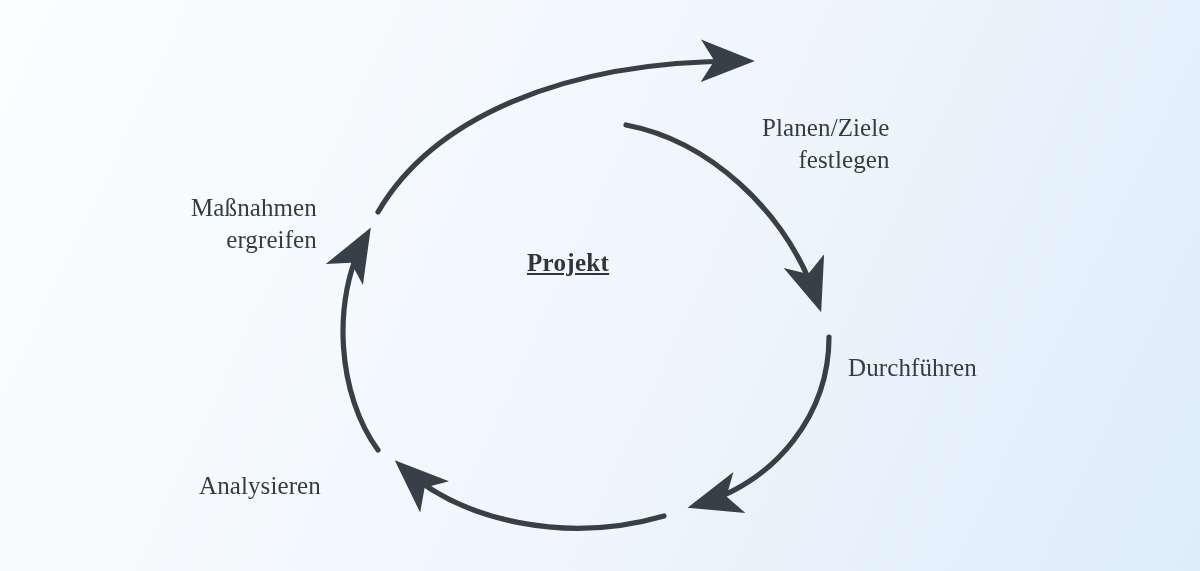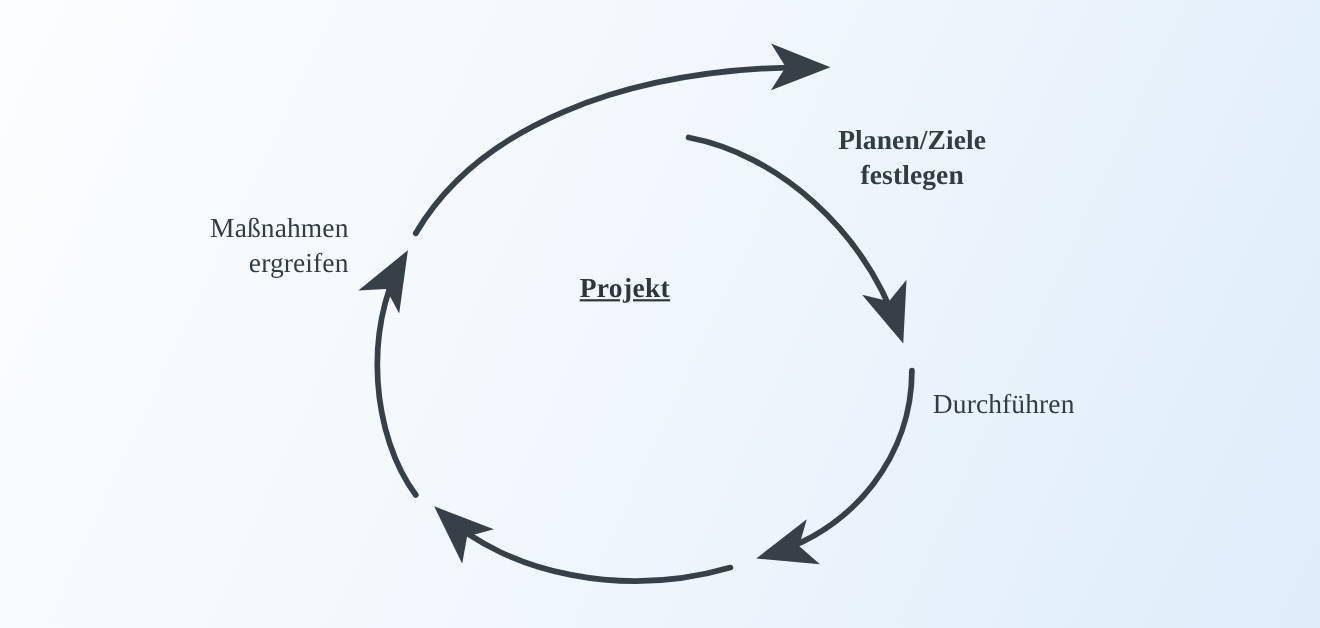--- a/index.html
+++ b/index.html
@@ -34,21 +34,21 @@
     letter-spacing: 0.1px;
   }
   .center-label {
     position: absolute;
     color: #2e353d;
     font-size: 25px;
     font-weight: bold;
     letter-spacing: 0.3px;
   }
   .lbl-bewerten   { left: 568px;  top: 8px;   text-align: center; }
-  .lbl-planen     { left: 762px;  top: 112px; text-align: center; font-weight: bold; }
+  .lbl-planen     { left: 762px;  top: 112px; text-align: right; }
   .lbl-durchfuehren { left: 848px; top: 332px; text-align: left; margin-top: 20px; }
   .lbl-ueberpruefen { left: 694px; top: 513px; text-align: left; }
   .lbl-analysieren  { left: 199px; top: 470px; text-align: left; }
   .lbl-massnahmen   { left: 191px; top: 192px; text-align: right; }
   .lbl-projekt      { left: 527px; top: 249px; text-decoration: underline; }
 </style>
 </head>
 <body>
 
 <div id="canvas">
@@ -74,19 +74,20 @@
     </g>
   </svg>
 
 
   <div class="stage-label lbl-planen">Planen/Ziele
 festlegen</div>
 
   <div class="stage-label lbl-durchfuehren">Durchführen</div>
 
 
+  <div class="stage-label lbl-analysieren">Analysieren</div>
 
   <div class="stage-label lbl-massnahmen">Maßnahmen
 ergreifen</div>
 
   <div class="center-label lbl-projekt">Projekt</div>
 
 </div>
 
 </body></html>

